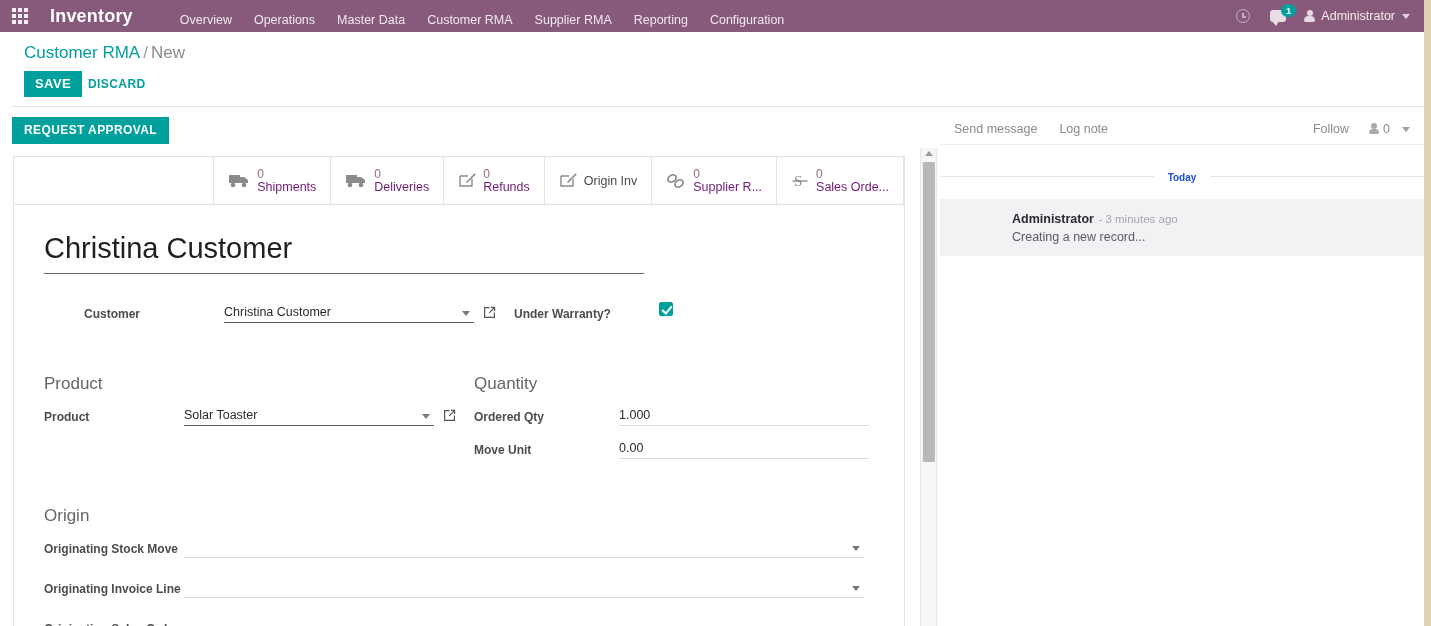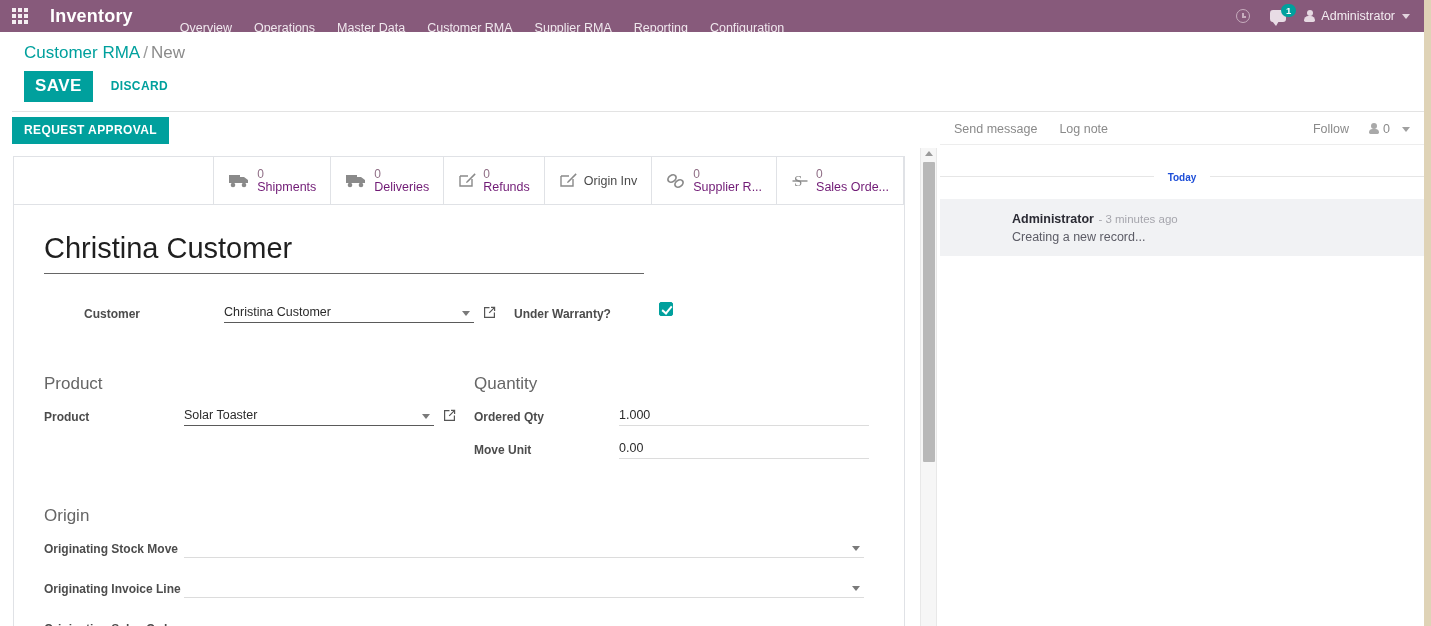--- a/index.html
+++ b/index.html
@@ -23,21 +23,21 @@
   .grid-icon { display:grid; grid-template-columns:repeat(3,4px); grid-template-rows:repeat(3,4px);
     gap:2px; }
   .grid-icon i { display:block; width:4px; height:4px; background:#f4eef2; }
   .brand {
     color:#fff; font-size:18px; font-weight:bold; letter-spacing:.2px;
     padding:0 8px 0 10px; cursor:pointer; line-height:32px;
   }
   .menu-items { display:flex; align-items:center; margin-left:28px; }
   .menu-items a {
     color:#f0e8ee; font-size:12.5px; text-decoration:none;
-    padding:12px 11px; line-height:32px; height:32px; display:block; white-space:nowrap;
+    padding:4px 11px; line-height:32px; height:32px; display:block; white-space:nowrap;
   }
   .nav-right { margin-left:auto; display:flex; align-items:center; padding-right:14px; }
   .nav-icon-btn { position:relative; padding:0 10px; height:32px; display:flex; align-items:center; cursor:pointer; }
   .clock-icon {
     width:14px; height:14px; border:1.6px solid #c7adbe; border-radius:50%;
     position:relative;
   }
   .clock-icon:before {
     content:''; position:absolute; left:5px; top:2.5px; width:1.4px; height:5px; background:#c7adbe;
   }
@@ -72,26 +72,26 @@
   .right-gutter { position:absolute; top:0; right:0; width:7px; height:626px; background:#DFD3B6; }
 
   
   .control-panel { position:absolute; top:32px; left:0; right:7px; background:#fff;padding-left:12px; }
   .breadcrumb { padding:10px 0 0 12px; font-size:17px; line-height:21px; }
   .breadcrumb .bc-link { color:#00A09D; cursor:pointer; }
   .breadcrumb .bc-sep { color:#9a9a9a; padding:0 3px; }
   .breadcrumb .bc-current { color:#8b8b8b; }
   .cp-buttons { padding:8px 0 9px 12px; display:flex; align-items:center; }
   .btn-save {
-    background:#00A09D; color:#fff; font-size:17px; font-weight:bold;
+    background:#00A09D; color:#fff; font-size:13px; font-weight:bold;
     padding:5px 11px 6px; letter-spacing:.4px; border:none; cursor:pointer;
   }
   .btn-discard {
     color:#00A09D; background:none; border:none; font-size:12px; font-weight:bold;
-    letter-spacing:.4px; margin-left:12px; cursor:pointer; padding:5px 6px 6px;
+    letter-spacing:.4px; cursor:pointer; padding:5px 6px 6px;
   }
   .cp-divider { height:1px; background:#e3e3e3; }
 
   
   .statusbar-row {
     position:absolute; top:114px; left:0; right:7px; height:32px;
     display:flex; align-items:center; background:#fff;gap:33px;
   }
   .btn-request-approval {
     background:#00A09D; color:#fff; font-size:12px; font-weight:bold; letter-spacing:.4px;

